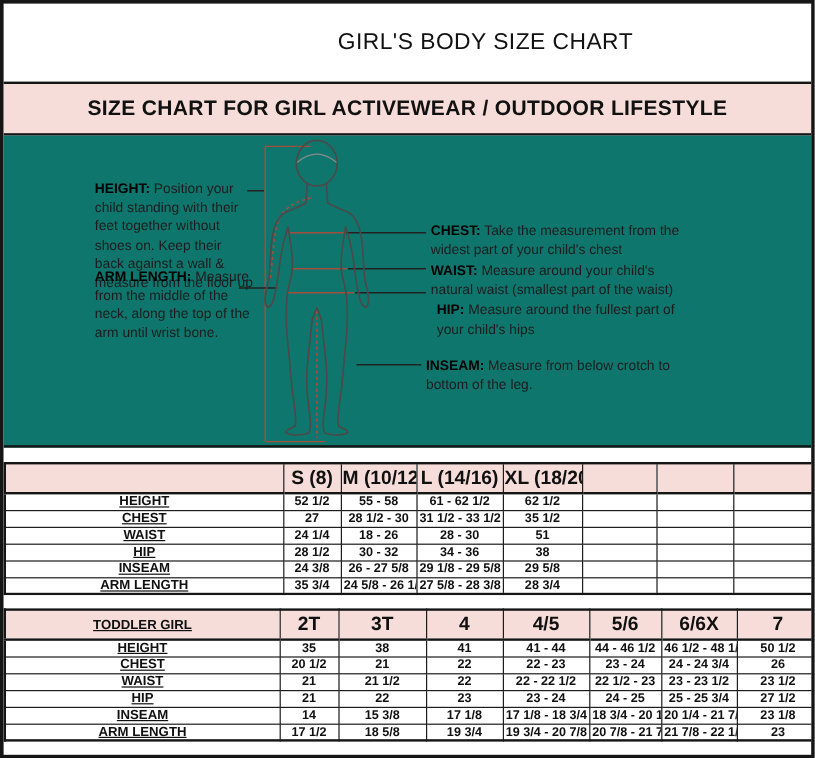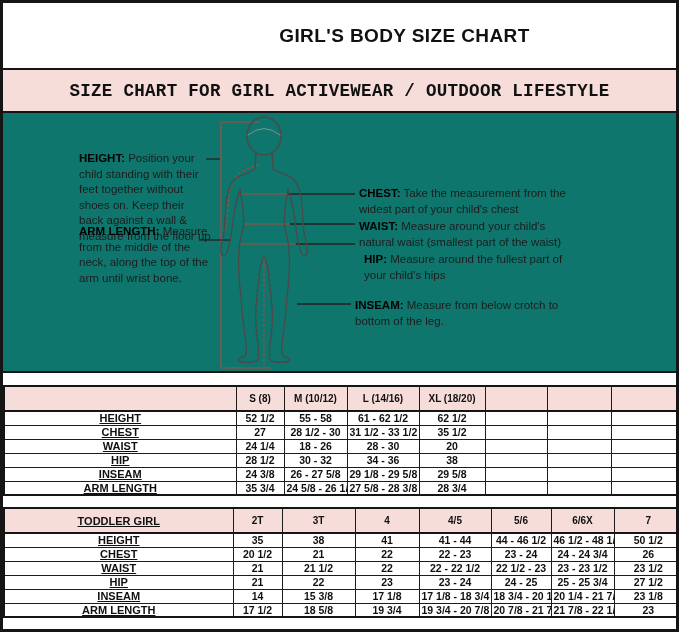--- a/index.html
+++ b/index.html
@@ -6,27 +6,27 @@
   .page{
     position:relative;width:679px;height:632px;box-sizing:border-box;
     border:3px solid #151515;background:#fff;
     font-family:"Liberation Sans",sans-serif;color:#111;overflow:hidden;
   }
   
   .title-bar{
     height:67px;box-sizing:border-box;border-bottom:2px solid #151515;
     display:flex;align-items:center;justify-content:center;padding-left:130px;
   }
-  .title-bar h1{margin:16px;font-size:19px;font-weight:700;letter-spacing:.4px;}
+  .title-bar h1{margin:16px;font-size:19px;font-weight:400;letter-spacing:.4px;}
   
   .banner{
     height:43px;box-sizing:border-box;border-bottom:2px solid #151515;
     background:var(--pink);display:flex;align-items:center;justify-content:center;
   }
-  .banner h2{margin:0;font-size:17.5px;font-weight:700;letter-spacing:.3px;font-family:Liberation Mono, monospace;}
+  .banner h2{margin:0;font-size:17.5px;font-weight:700;letter-spacing:.3px;}
   
   .diagram{
     position:relative;height:260px;box-sizing:border-box;
     border-bottom:2px solid #151515;background:#0f766e;
   }
   .diagram svg{position:absolute;left:0;top:0;}
   .instr{
     position:absolute;font-size:11.5px;line-height:15.5px;color:#1c1c1c;
   }
   .instr b{font-weight:700;color:#000;}
@@ -37,21 +37,21 @@
   table.size{
     width:100%;border-collapse:collapse;table-layout:fixed;
     border:2px solid #151515;
   }
   table.size th,table.size td{
     box-sizing:border-box;border:1px solid #1c1c1c;
     text-align:center;vertical-align:middle;
     font-weight:700;color:#101010;overflow:hidden;white-space:nowrap;
   }
   table.size thead th{
-    background:var(--pink);font-size:10px;height:25px;
+    background:var(--pink);font-size:16px;height:25px;
     border-bottom:2px solid #151515;
   }
   table.size tbody td{font-size:10.5px;height:14px;padding:0 2px;background:#fff;}
   table.size td.rowlabel,table.size th.rowlabel{font-size:11px;text-decoration:underline;}
 </style>
 </head>
 <body>
 
 <div class="page" style="--pink:#f6ddd9;">
 
@@ -186,21 +186,21 @@
           <td>35 1/2</td>
           <td></td>
           <td></td>
           <td></td>
         </tr>
         <tr>
           <td class="rowlabel">WAIST</td>
           <td>24 1/4</td>
           <td>18 - 26</td>
           <td>28 - 30</td>
-          <td>20</td>
+          <td>51</td>
           <td></td>
           <td></td>
           <td></td>
         </tr>
         <tr>
           <td class="rowlabel">HIP</td>
           <td>28 1/2</td>
           <td>30 - 32</td>
           <td>34 - 36</td>
           <td>38</td>

